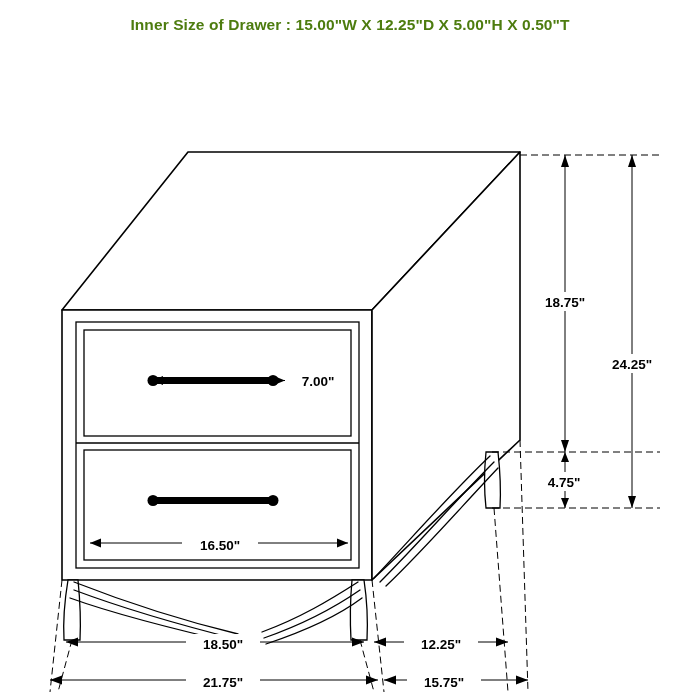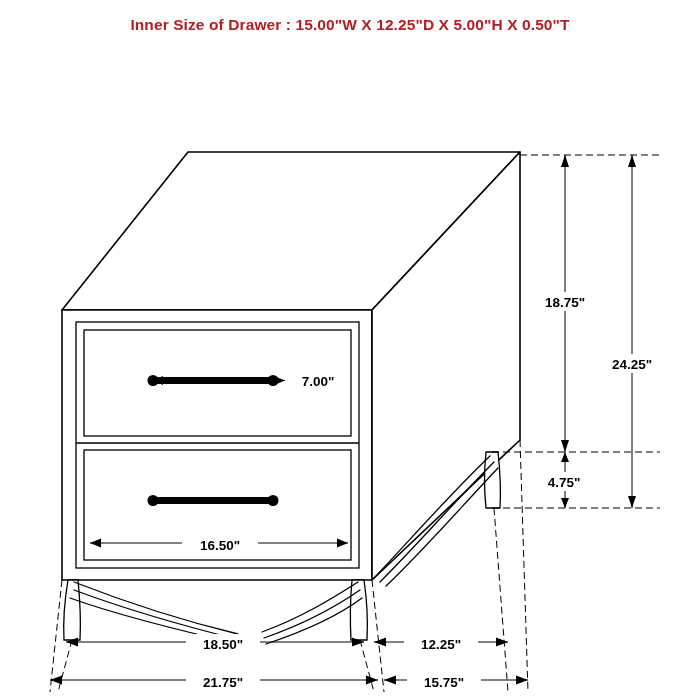--- a/index.html
+++ b/index.html
@@ -16,21 +16,21 @@
     overflow: hidden;
   }
   #title {
     position: absolute;
     top: 16px;
     left: 0;
     width: 700px;
     text-align: center;
     font-size: 15.5px;
     font-weight: bold;
-    color: #b91c1c;
+    color: #4d7c0f;
     letter-spacing: 0.1px;
   }
   svg#diagram {
     position: absolute;
     top: 0;
     left: 0;
     width: 700px;
     height: 700px;
   }
   .dimlabel {

